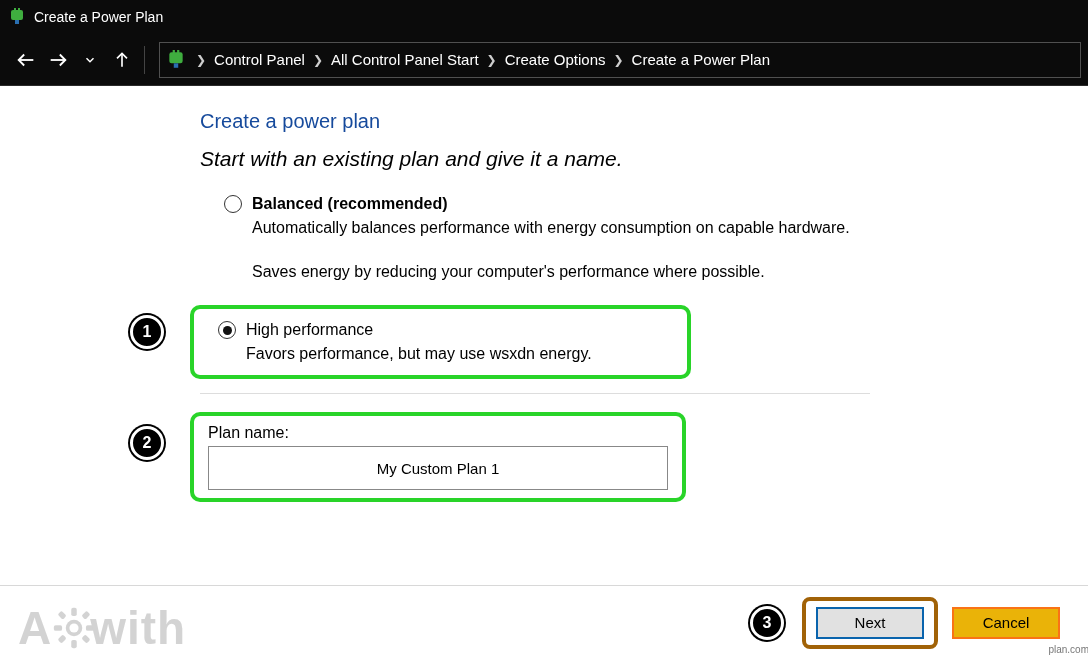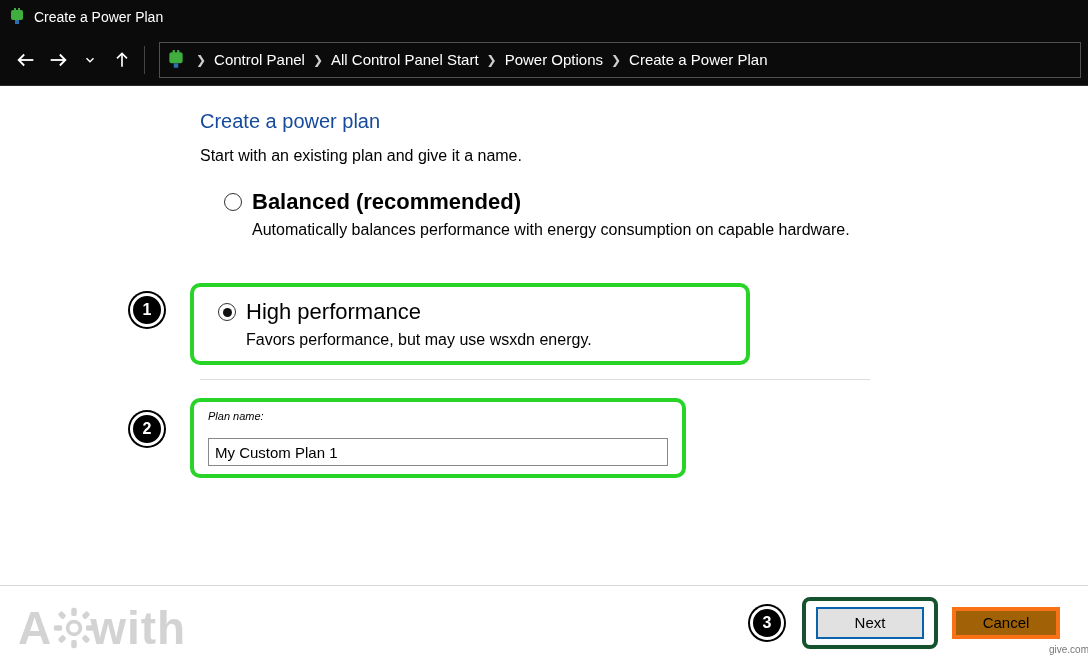--- a/index.html
+++ b/index.html
@@ -60,28 +60,29 @@
       padding: 24px 0 0 200px;
       color: #000;
       background:#fff;
     }
     .page-title {
       color: #164a9c;
       font-size: 20px;
       margin-bottom: 14px;
     }
     .page-intro {
-      font-size: 16px;
+      font-size: 21px;
       margin-bottom: 22px;
+      font-style: italic;
     }
     .plan-option {
       padding: 2px 0 18px 24px;
     }
     .radio-row {
-      display:flex;align-items:center;gap:10px;font-size:22px;
+      display:flex;align-items:center;gap:10px;font-size:16px;
     }
     .radio {
       width:18px;height:18px;border:1.5px solid #333;border-radius:50%;
       display:flex;align-items:center;justify-content:center;flex-shrink:0;
       background:#fff;
     }
     .radio.selected::after{
       content:"";width:9px;height:9px;background:#111;border-radius:50%;
     }
     .plan-label-bold { font-weight:700; }
@@ -104,43 +105,43 @@
       font-size:16px;
       position:absolute;
       z-index:5;
     }
     .high-perf-wrap {
       position:relative; margin-left: -10px; margin-top: 6px;
     }
     .plan-name-section {
       position:relative; margin-top: 14px; margin-left: -10px;
     }
-    .field-label { font-size: 11px; margin-bottom: 16px; font-style: italic; }
+    .field-label { font-size: 16px; margin-bottom: 4px; }
     .text-input {
-      width: 460px; height: 28px; border:1px solid #888;
-      padding: 2px 6px; font-size: 15px; font-family: inherit;
+      width: 460px; height: 44px; border:1px solid #888;
+      padding: 2px 24px; font-size: 15px; font-family: inherit; text-align: center;
     }
     .footer-bar {
       position:absolute; left:0; right:3px; bottom:0;
       border-top:1px solid #d8d8d8;
       height: 74px;
       display:flex; align-items:center; justify-content:flex-end;
       padding-right: 28px; gap: 14px;
       background:#fff;
     }
     .win-button {
       min-width: 108px; height: 32px;
-      background:#a16207; border:4px solid #f97316;
+      background:#eab308; border:2px solid #f97316;
       font-size:15px; font-family:inherit; cursor:pointer;
     }
     .win-button.primary {
       border:2px solid #0a64ad; background:#e1e1e1;
     }
     .button-highlight {
-      border: 4px solid #14532d; border-radius:8px; padding: 6px 10px;
+      border: 4px solid #a16207; border-radius:8px; padding: 6px 10px;
       display:flex;align-items:flex-start;
     }
     .separator-line {
       border:none;border-top:1px solid #ddd; margin: 14px 0 18px 0;
       width: 670px;
     }
     .watermark {
       position:absolute; left: 18px; bottom: 4px;
       font-size: 46px; font-weight:700; color:#cfcfcf;
       letter-spacing:1px; font-family: Arial, sans-serif;
@@ -205,44 +206,45 @@
           <rect x="6" y="0" width="2" height="3" fill="#3fae3f"></rect>
           <rect x="10" y="0" width="2" height="3" fill="#3fae3f"></rect>
           <rect x="7" y="12" width="4" height="4" fill="#2a6fb0"></rect>
         </svg>
     </span>
     <span class="crumb-sep">❯</span>
     <span class="crumb">Control Panel</span>
     <span class="crumb-sep">❯</span>
     <span class="crumb">All Control Panel Start</span>
     <span class="crumb-sep">❯</span>
-    <span class="crumb">Power Options</span>
+    <span class="crumb">Create Options</span>
     <span class="crumb-sep">❯</span>
     <span class="crumb">Create a Power Plan</span>
   </div>
 </div>
 
 <div class="content">
   <div class="page-title">Create a power plan</div>
   <div class="page-intro">Start with an existing plan and give it a name.</div>
 
   <div class="plan-option">
     <label class="radio-row">
       <span class="radio"></span>
       <span class="plan-label-bold">Balanced (recommended)</span>
     </label>
     <div class="plan-desc">Automatically balances performance with energy consumption on capable hardware.</div>
   </div>
 
   <div class="plan-option">
+    <div class="plan-desc">Saves energy by reducing your computer's performance where possible.</div>
   </div>
 
   <div class="high-perf-wrap">
     <div class="marker" style="left:-60px;top:10px">1</div>
-    <div class="highlight-box" style="width:560px">
+    <div class="highlight-box" style="width:501px">
       <div class="plan-option" style="padding:4px 0 4px 10px">
         <label class="radio-row">
           <span class="radio selected"></span>
           <span>High performance</span>
         </label>
         <div class="plan-desc">Favors performance, but may use wsxdn energy.</div>
       </div>
     </div>
   </div>
 
@@ -280,14 +282,14 @@
             <rect x="33" y="33" width="8" height="6" rx="2" transform="rotate(45 37 36)"></rect>
             <rect x="33" y="7" width="8" height="6" rx="2" transform="rotate(-45 37 10)"></rect>
             <rect x="7" y="33" width="8" height="6" rx="2" transform="rotate(-45 11 36)"></rect>
           </g>
           <circle cx="24" cy="24" r="5" fill="#fff"></circle>
         </g>
       </svg>
   </span>
   <span style="margin-left:-6px">with</span>
 </div>
-<div class="source-note">give.com</div>
+<div class="source-note">plan.com</div>
 <div class="vstrip"></div>
 
 </body></html>

